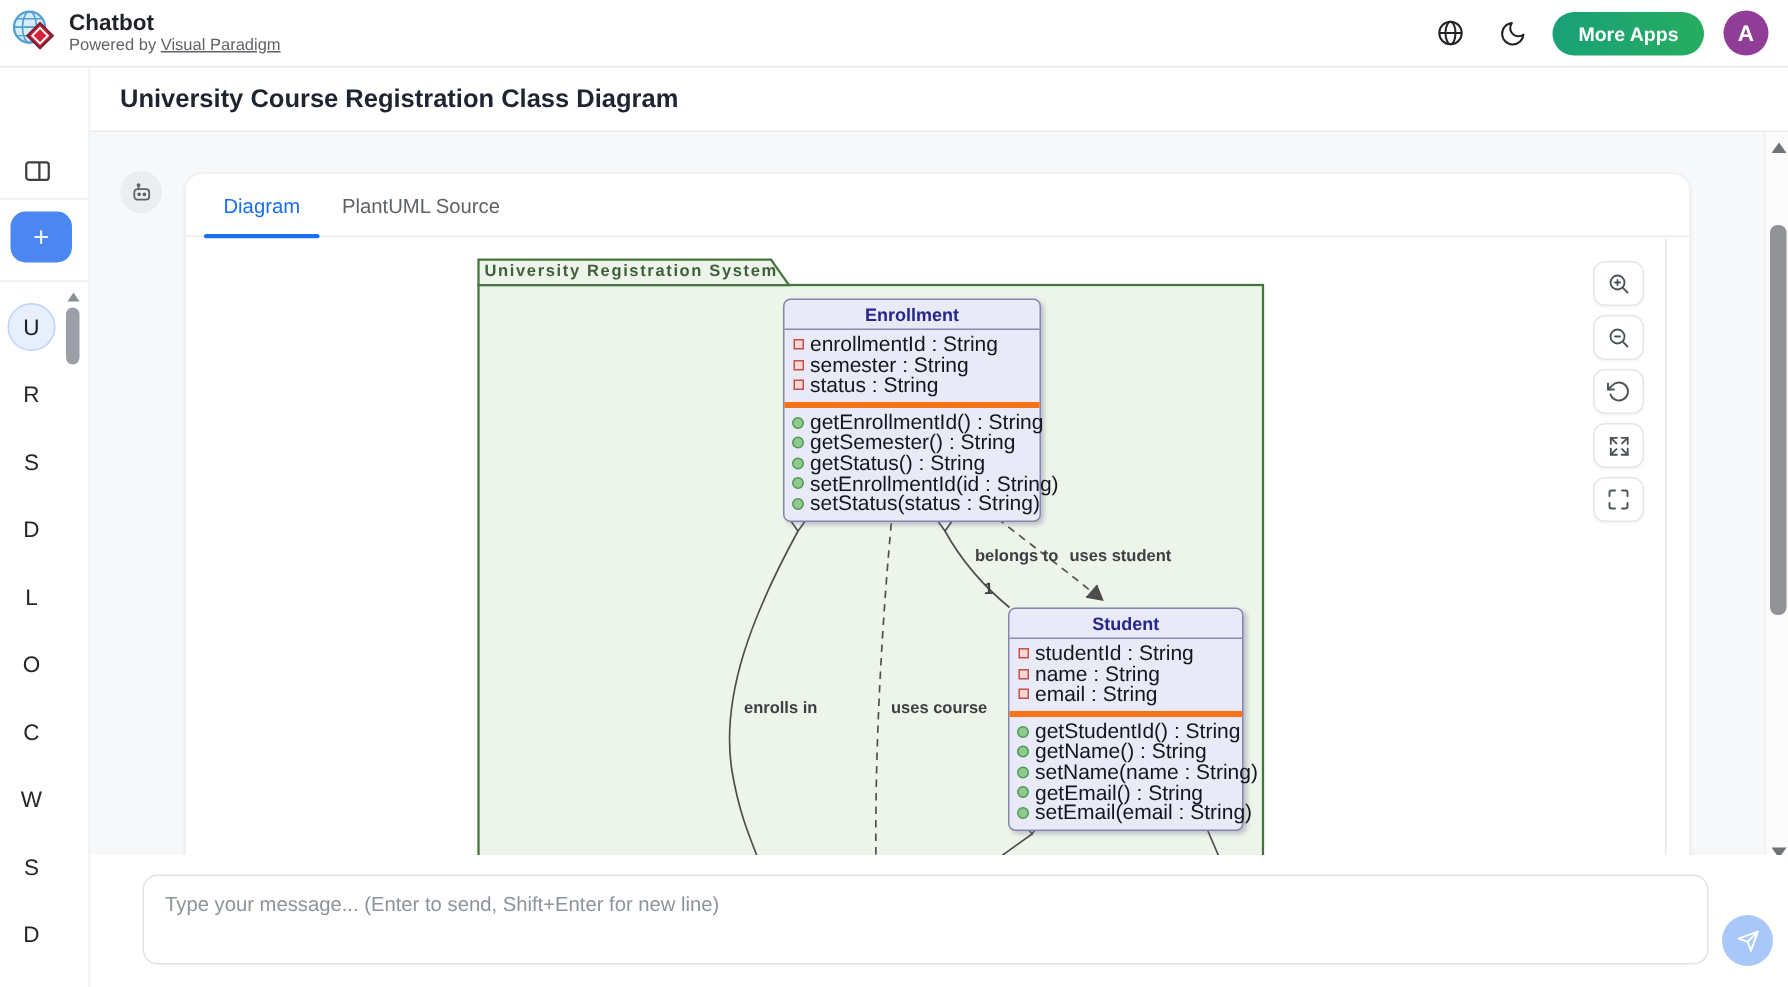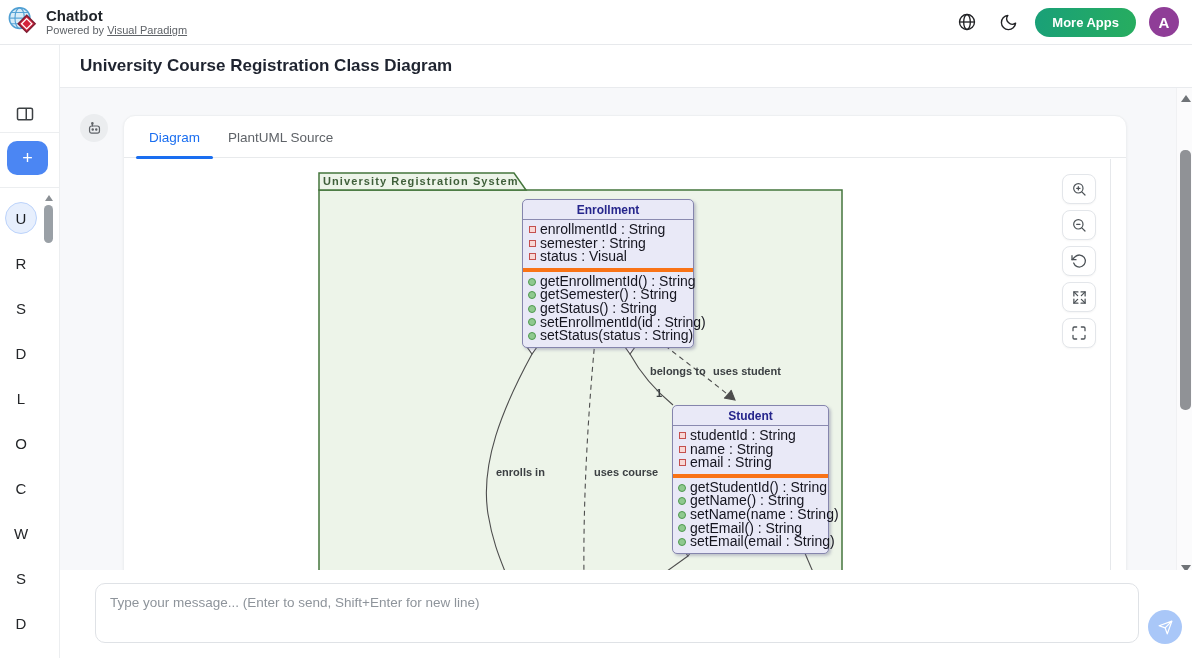--- a/index.html
+++ b/index.html
@@ -226,21 +226,21 @@
           <div class="uml-row">
               <span class="ic-attr"></span>
               <span>enrollmentId : String</span>
             </div>
           <div class="uml-row">
               <span class="ic-attr"></span>
               <span>semester : String</span>
             </div>
           <div class="uml-row">
               <span class="ic-attr"></span>
-              <span>status : Visual</span>
+              <span>status : String</span>
             </div>
         </div>
         <div class="uml-rows methods">
           <div class="uml-row">
               <span class="ic-meth"></span>
               <span>getEnrollmentId() : String</span>
             </div>
           <div class="uml-row">
               <span class="ic-meth"></span>
               <span>getSemester() : String</span>

